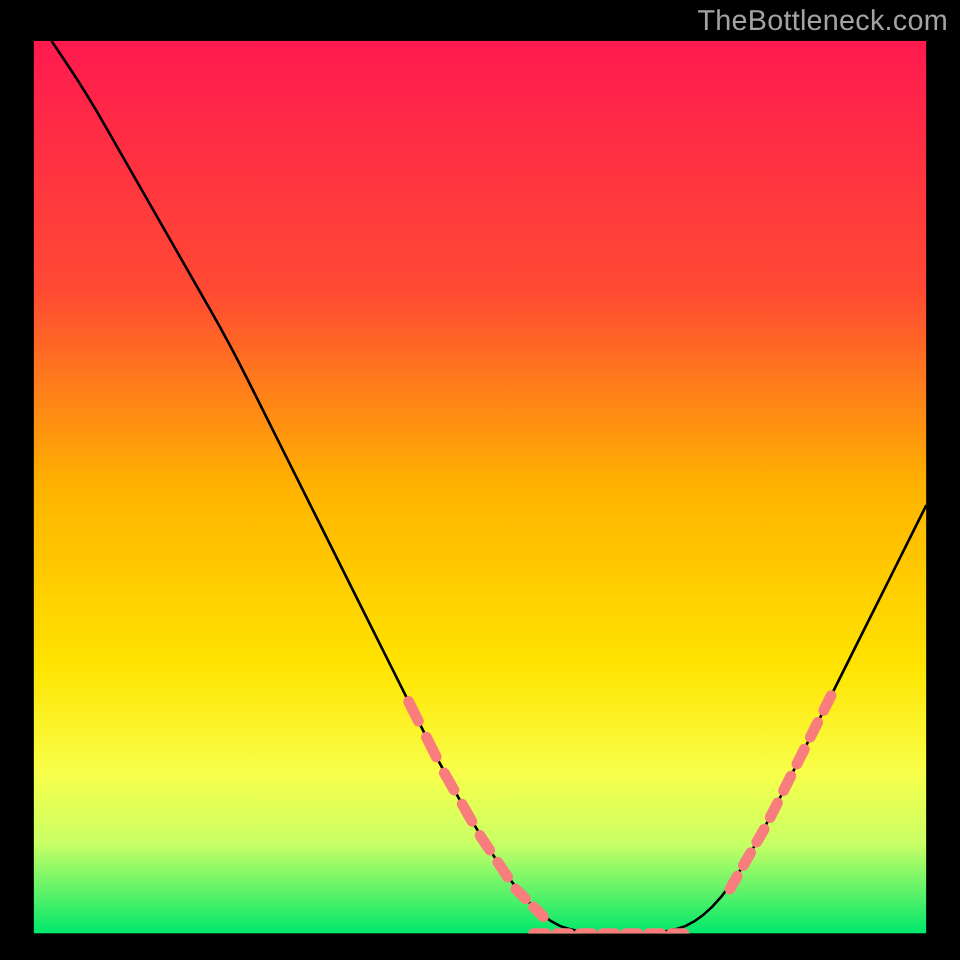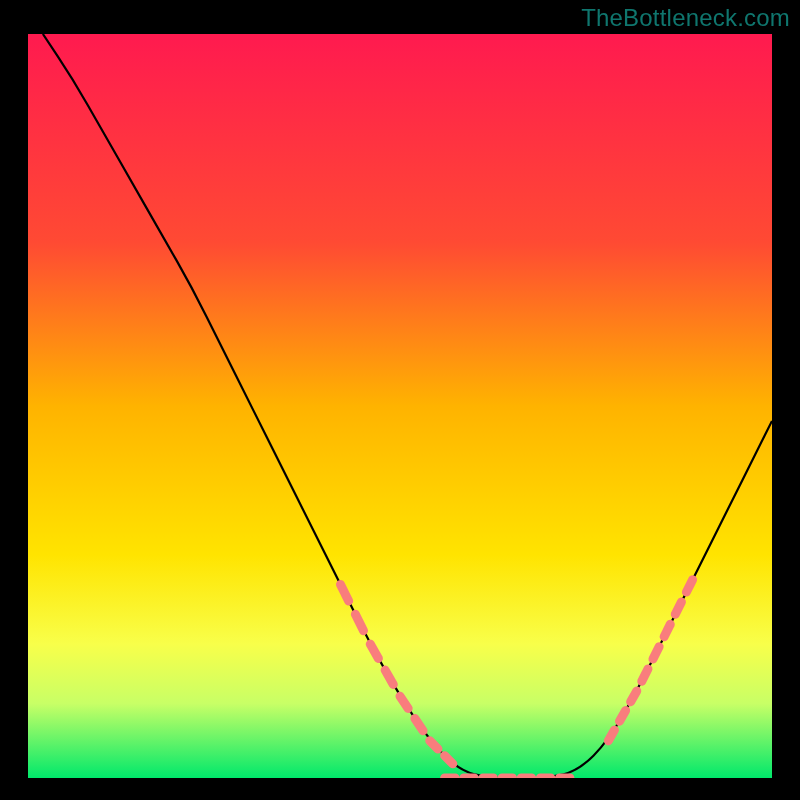--- a/index.html
+++ b/index.html
@@ -14,21 +14,21 @@
   .stage {
     position: relative;
     width: 800px;
     height: 800px;
     background: #000;
   }
   .watermark {
     position: absolute;
     top: 4px;
     right: 10px;
-    color: #0f766e;
+    color: #a3a3a3;
     font-size: 24px;
     font-weight: 500;
     letter-spacing: 0.2px;
     font-family: Arial, Helvetica, sans-serif;
     margin-left: 32px;
   }
   .plot {
     position: absolute;
     
     left: 28px;

